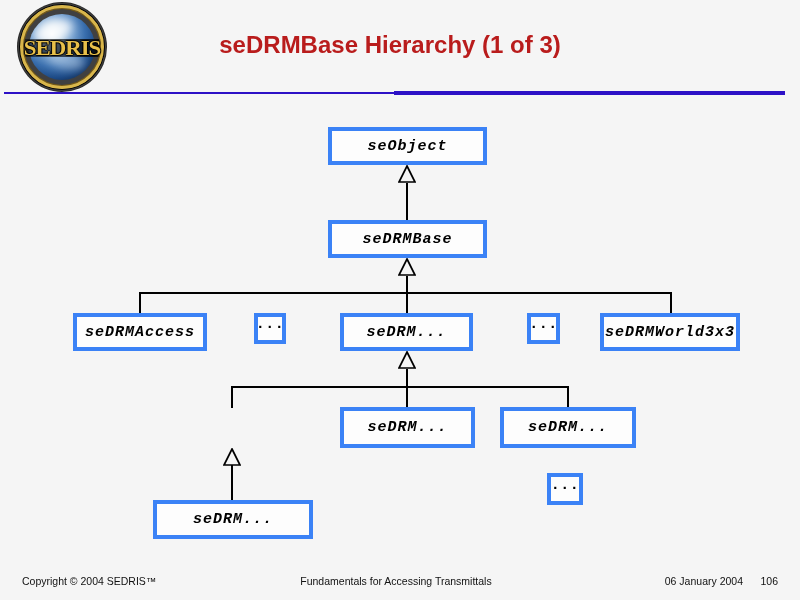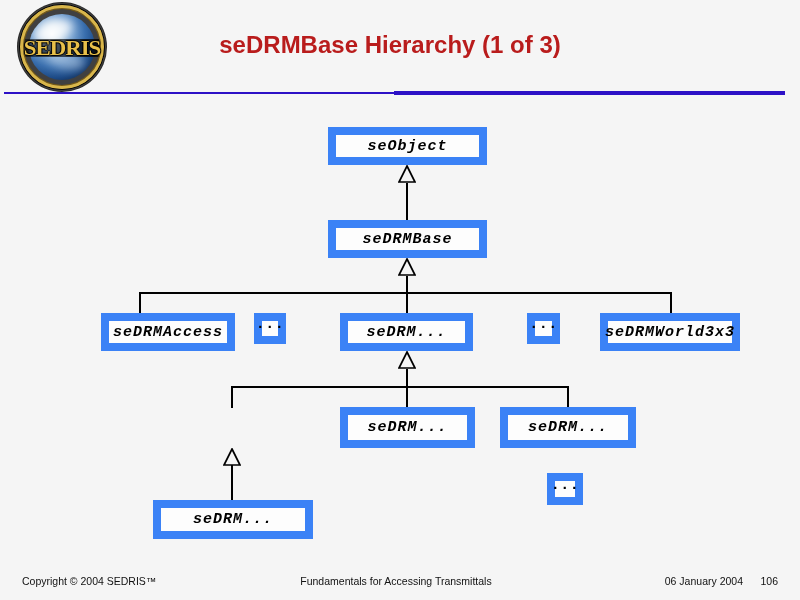--- a/index.html
+++ b/index.html
@@ -52,21 +52,21 @@
     font-size:24px;font-weight:700;color:#b91c1c;letter-spacing:0px;
   }
   .rule{position:absolute;}
   .rule.thin{left:4px;top:92px;width:390px;height:2px;}
   .rule.thick{left:394px;top:91px;width:391px;height:4px;}
 
   
   .diagram{position:absolute;inset:0;}
   .node{
     position:absolute;box-sizing:border-box;
-    background:#fdfdfd;border:8px solid #3b82f6;
+    background:#fdfdfd;border:4px solid #3b82f6;
     display:flex;align-items:center;justify-content:center;
     font-family:"Liberation Mono",monospace;
     font-weight:700;font-style:italic;font-size:15px;
     letter-spacing:1px;color:#000;white-space:nowrap;
   }
   .node.small{font-style:normal;}
   .node.small .lbl{transform:translateY(-26%);letter-spacing:0.5px;}
   .vline,.hline{position:absolute;background:#000;}
   .vline{width:2px;}
   .hline{height:2px;}
@@ -124,21 +124,21 @@
   <svg class="tri" style="left:223px;top:448px;" viewBox="0 0 18 18">
     <polygon points="9,1 17,17 1,17" fill="#f5f5f5" stroke="#000" stroke-width="1.7"></polygon>
   </svg>
 
   <div class="node" style="left:328px;top:127px;width:159px;height:38px;">
     <span class="lbl">seObject</span>
   </div>
   <div class="node" style="left:328px;top:220px;width:159px;height:38px;">
     <span class="lbl">seDRMBase</span>
   </div>
-  <div class="node" style="left:73px;top:313px;width:134px;height:38px;margin-left:28px;">
+  <div class="node" style="left:73px;top:313px;width:134px;height:38px;">
     <span class="lbl">seDRMAccess</span>
   </div>
   <div class="node small" style="left:254px;top:313px;width:32px;height:31px;">
     <span class="lbl">...</span>
   </div>
   <div class="node" style="left:340px;top:313px;width:133px;height:38px;">
     <span class="lbl">seDRM...</span>
   </div>
   <div class="node small" style="left:527px;top:313px;width:33px;height:31px;">
     <span class="lbl">...</span>

